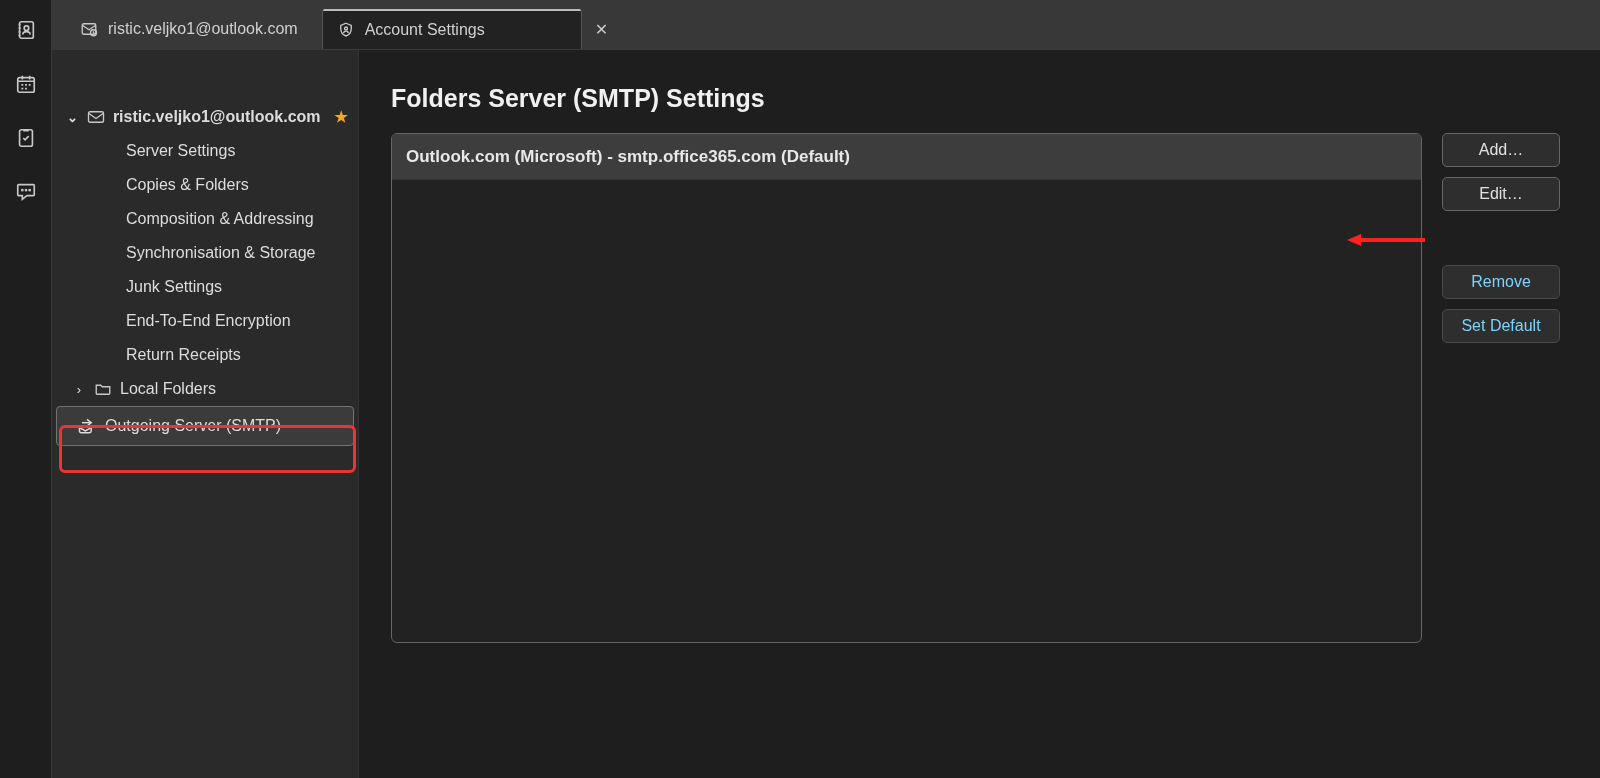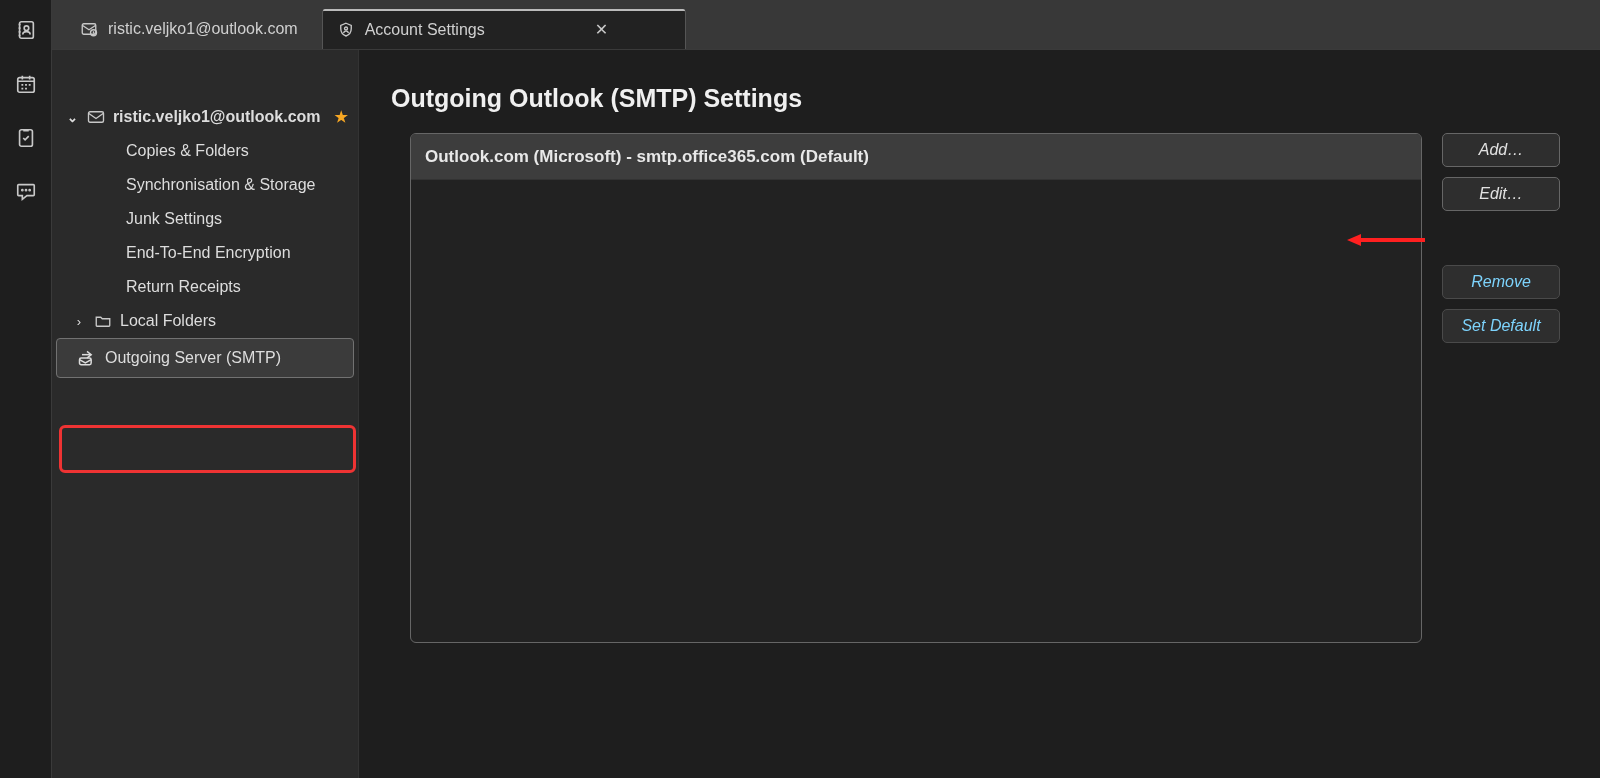--- a/index.html
+++ b/index.html
@@ -76,31 +76,31 @@
     position:absolute; left:59px; top:425px; width:297px; height:48px;
     border:3px solid #e33; border-radius:6px; pointer-events:none;
   }
   .chev { width:14px; display:inline-block; text-align:center; font-size:13px;}
   .star { color:#f6a623; font-size:15px; margin-left:6px; }
 
   
   .main { flex:1; padding:34px 40px 0 32px; position:relative; }
   .title { font-size:25px; font-weight:600; margin-bottom:20px; color:#f0f0f0; }
   .desc { font-size:17px; line-height:1.6; color:#ddd; margin-bottom:18px; max-width:960px;}
-  .pane-row { display:flex; gap:20px;margin-left:19px; }
+  .pane-row { display:flex; gap:20px; }
   .listbox {
     flex:1; height:510px; border:1px solid #666; border-radius:6px;
     background:#222; overflow:hidden;
   }
   .list-row {
     height:46px; display:flex; align-items:center; padding:0 14px;
     background:#3d3d3d; font-size:17px; font-weight:600; color:#e8e8e8;
     border-bottom:1px solid #333;
   }
-  .btn-col { width:118px; display:flex; flex-direction:column; gap:10px;font-style:italic; }
+  .btn-col { width:118px; display:flex; flex-direction:column; gap:10px; }
   .btn {
     height:34px; border:1px solid #666; border-radius:5px;
     background:#2e2e2e; color:#e2e2e2; font-size:16px;
     display:flex; align-items:center; justify-content:center; cursor:pointer;
   }
   .btn.disabled { color:#7dd3fc; border-color:#4a4a4a; cursor:default; }
   .gap { height:34px; }
 
   
   .arrow { position:absolute; left:1347px; top:232px; pointer-events:none; }
@@ -152,21 +152,21 @@
         <span class="tab-icon">
           <svg width="18" height="18" viewBox="0 0 24 24" fill="none" stroke="#c8c8c8" stroke-width="1.8">
               <rect x="3" y="5" width="18" height="14" rx="2"></rect>
               <path d="M3 7l9 6 9-6"></path>
               <circle cx="18" cy="17" r="4"></circle>
               <path d="M18 15v2l1.3 1.3"></path>
             </svg>
         </span>
         <span class="tab-label">ristic.veljko1@outlook.com</span>
       </div>
-      <div class="tab active" style="margin-left:6px; width:364px;padding-left:14px;">
+      <div class="tab active" style="margin-left:6px; width:260px;padding-left:14px;">
         <span class="tab-icon">
           <svg width="18" height="18" viewBox="0 0 24 24" fill="none" stroke="#c8c8c8" stroke-width="1.8">
               <path d="M12 3l7 3v4c0 5-3 8.5-7 10-4-1.5-7-5-7-10V6l7-3z"></path>
               <circle cx="12" cy="10" r="2"></circle>
               <path d="M9 16c0-1.6 1.3-2.6 3-2.6s3 1 3 2.6"></path>
             </svg>
         </span>
         <span class="tab-label">Account Settings</span>
         <span class="tab-close">✕</span>
       </div>
@@ -181,21 +181,27 @@
             <span>
               <svg width="18" height="14" viewBox="0 0 24 18" fill="none" stroke="#c8c8c8" stroke-width="1.8">
                   <rect x="2" y="2" width="20" height="14" rx="2"></rect>
                   <path d="M2 4l10 7 10-7"></path>
                 </svg>
             </span>
             <span>ristic.veljko1@outlook.com</span>
             <span class="star">★</span>
           </li>
           <li class="tree-item tree-child">
+              <span>Server Settings</span>
+            </li>
+          <li class="tree-item tree-child">
               <span>Copies &amp; Folders</span>
+            </li>
+          <li class="tree-item tree-child">
+              <span>Composition &amp; Addressing</span>
             </li>
           <li class="tree-item tree-child">
               <span>Synchronisation &amp; Storage</span>
             </li>
           <li class="tree-item tree-child">
               <span>Junk Settings</span>
             </li>
           <li class="tree-item tree-child">
               <span>End-To-End Encryption</span>
             </li>
@@ -219,21 +225,21 @@
                   <path d="M12 2l5 4-5 4"></path>
                   <path d="M17 6H6"></path>
                 </svg>
             </span>
             <span>Outgoing Server (SMTP)</span>
           </li>
         </ul>
       </div>
 
       <div class="main">
-        <div class="title">Outgoing Outlook (SMTP) Settings</div>
+        <div class="title">Folders Server (SMTP) Settings</div>
 
         <div class="pane-row">
           <div class="listbox">
             <div class="list-row">
               <span>Outlook.com (Microsoft) - smtp.office365.com (Default)</span>
             </div>
           </div>
           <div class="btn-col">
             <div class="btn">
                 <span>Add…</span>

